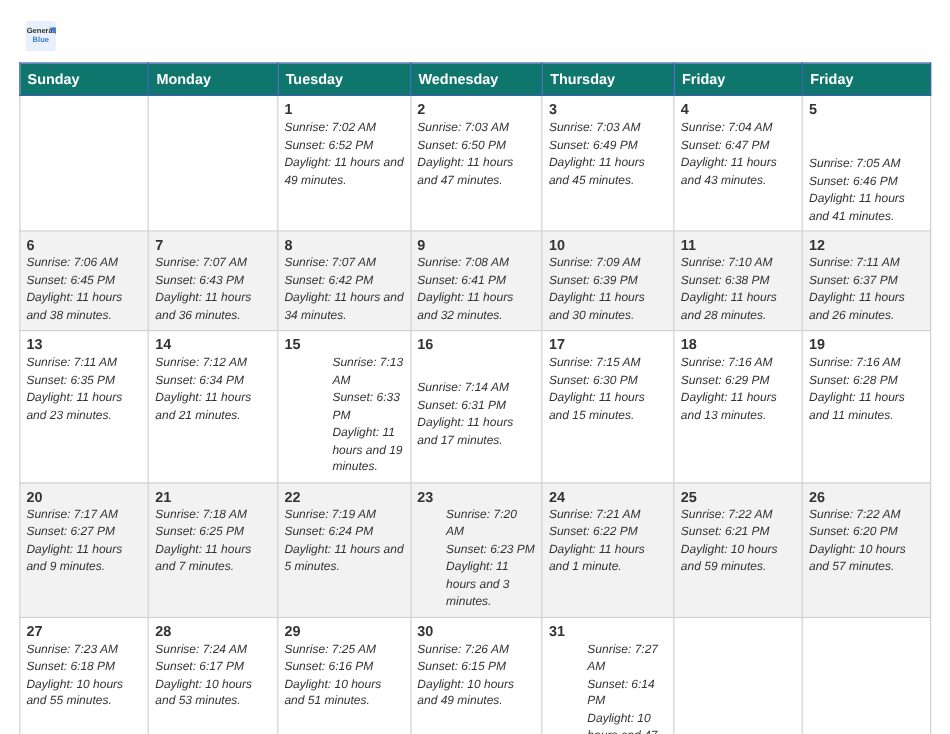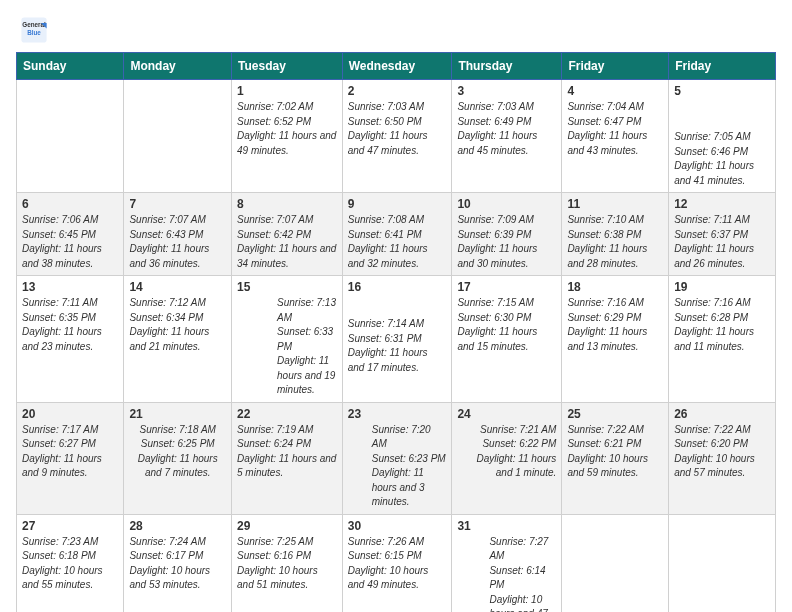--- a/index.html
+++ b/index.html
@@ -243,39 +243,39 @@
         </tr>
         <tr>
           <td>
             <span class="day-num">20</span>
             <div class="day-info" style="white-space: pre-line;">Sunrise: 7:17 AM
 Sunset: 6:27 PM
 Daylight: 11 hours and 9 minutes.</div>
           </td>
           <td>
             <span class="day-num">21</span>
-            <div class="day-info" style="white-space: pre-line; text-align: center;">Sunrise: 7:18 AM
+            <div class="day-info" style="white-space: pre-line;">Sunrise: 7:18 AM
 Sunset: 6:25 PM
 Daylight: 11 hours and 7 minutes.</div>
           </td>
           <td>
             <span class="day-num">22</span>
             <div class="day-info" style="white-space: pre-line;">Sunrise: 7:19 AM
 Sunset: 6:24 PM
 Daylight: 11 hours and 5 minutes.</div>
           </td>
           <td>
             <span class="day-num">23</span>
             <div class="day-info" style="white-space: pre-line; margin-left: 24px;">Sunrise: 7:20 AM
 Sunset: 6:23 PM
 Daylight: 11 hours and 3 minutes.</div>
           </td>
           <td>
             <span class="day-num">24</span>
-            <div class="day-info" style="white-space: pre-line; text-align: right;">Sunrise: 7:21 AM
+            <div class="day-info" style="white-space: pre-line;">Sunrise: 7:21 AM
 Sunset: 6:22 PM
 Daylight: 11 hours and 1 minute.</div>
           </td>
           <td>
             <span class="day-num">25</span>
             <div class="day-info" style="white-space: pre-line;">Sunrise: 7:22 AM
 Sunset: 6:21 PM
 Daylight: 10 hours and 59 minutes.</div>
           </td>
           <td>

